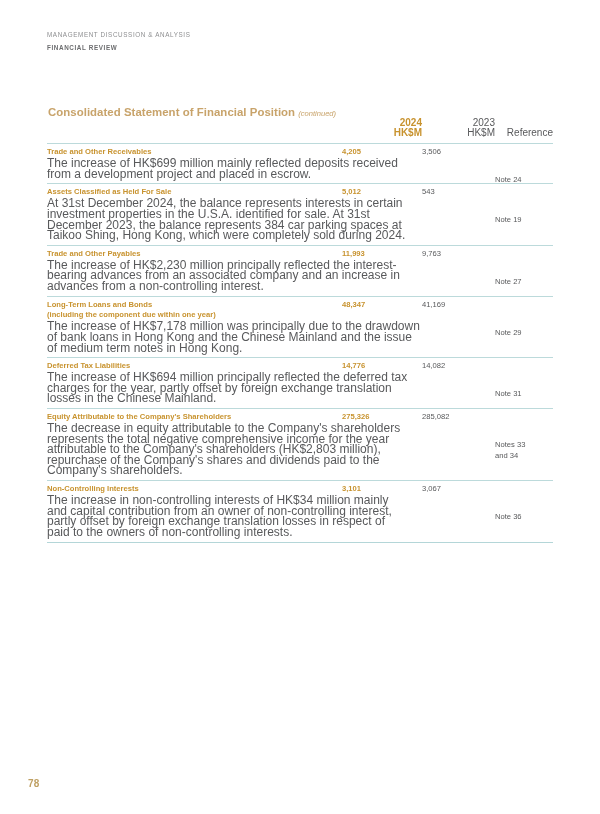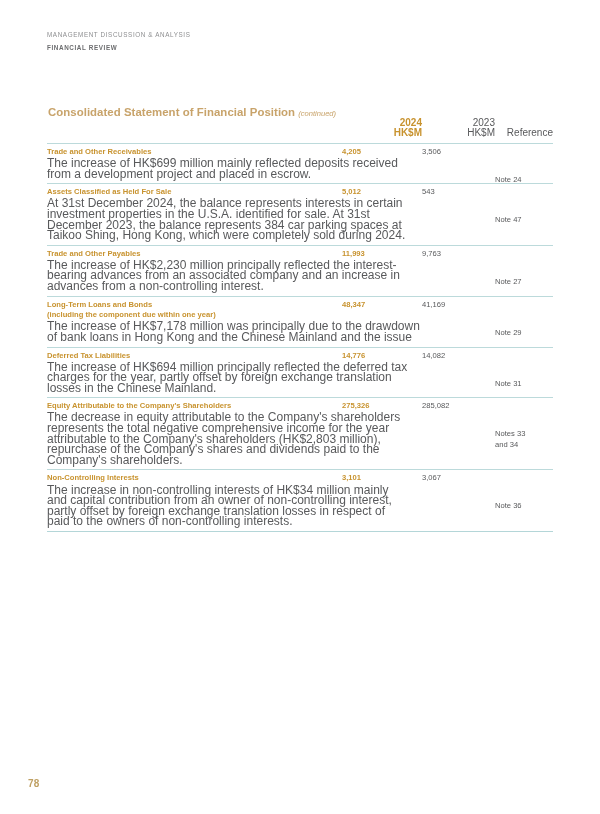--- a/index.html
+++ b/index.html
@@ -239,21 +239,21 @@
             </div>
             <div class="row-body">
               <div>At 31st December 2024, the balance represents interests in certain</div>
               <div>investment properties in the U.S.A. identified for sale. At 31st</div>
               <div>December 2023, the balance represents 384 car parking spaces at</div>
               <div>Taikoo Shing, Hong Kong, which were completely sold during 2024.</div>
             </div>
             <div class="val val-2024">5,012</div>
             <div class="val val-2023">543</div>
             <div class="val val-ref">
-              <div>Note 47</div>
+              <div>Note 19</div>
             </div>
           </div>
         </div>
         <div class="rule"></div>
         <div class="row">
           <div class="row-inner">
             <div class="row-label">
               <div>Trade and Other Payables</div>
             </div>
             <div class="row-body">
@@ -271,20 +271,21 @@
         <div class="rule"></div>
         <div class="row">
           <div class="row-inner">
             <div class="row-label">
               <div>Long-Term Loans and Bonds</div>
               <div>(including the component due within one year)</div>
             </div>
             <div class="row-body">
               <div>The increase of HK$7,178 million was principally due to the drawdown</div>
               <div>of bank loans in Hong Kong and the Chinese Mainland and the issue</div>
+              <div>of medium term notes in Hong Kong.</div>
             </div>
             <div class="val val-2024">48,347</div>
             <div class="val val-2023">41,169</div>
             <div class="val val-ref">
               <div>Note 29</div>
             </div>
           </div>
         </div>
         <div class="rule"></div>
         <div class="row">

